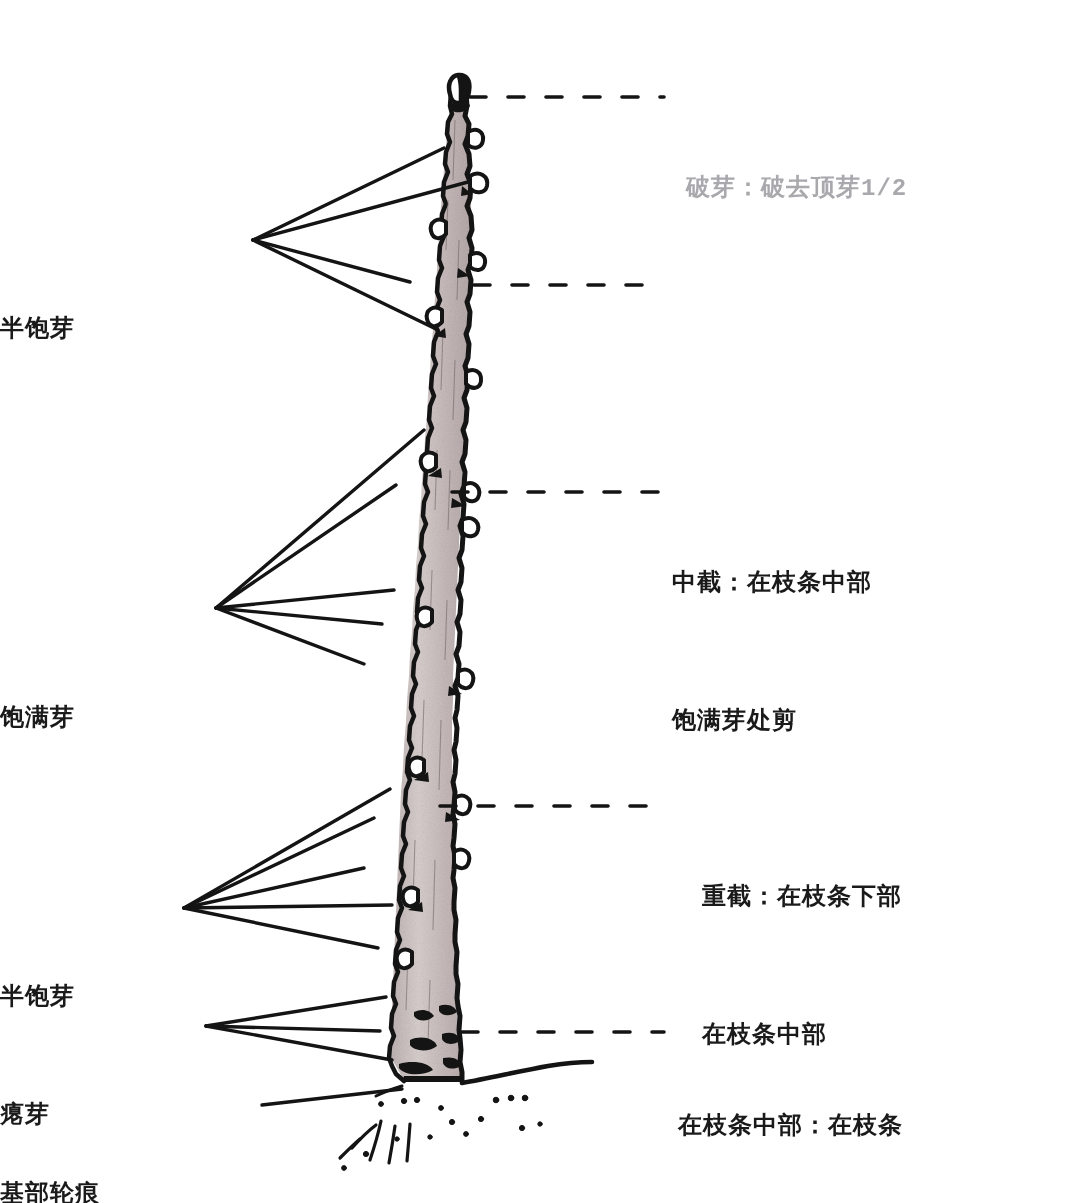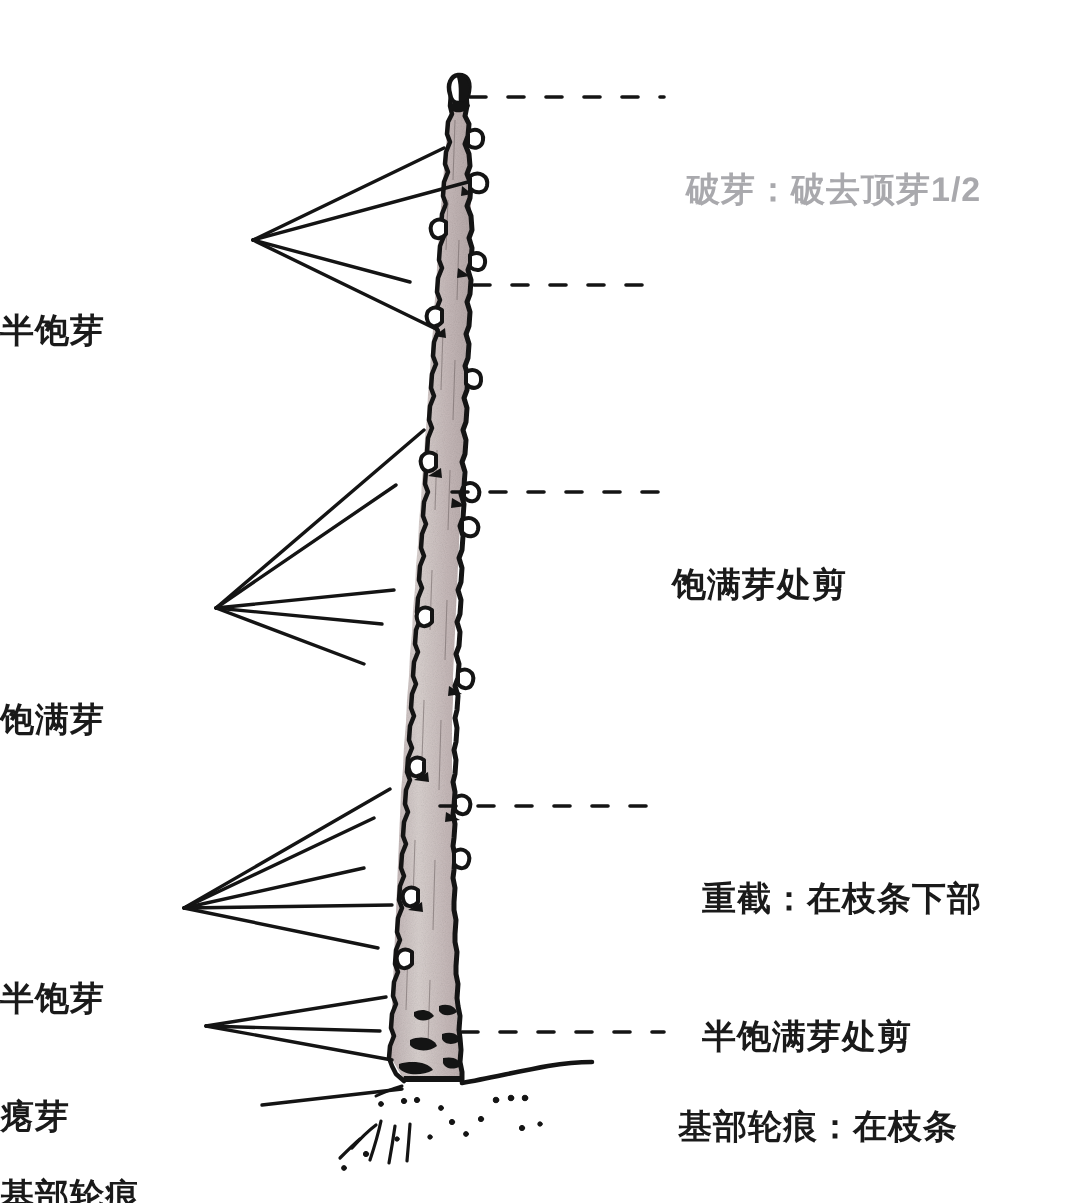--- a/index.html
+++ b/index.html
@@ -21,23 +21,23 @@
   #diagram-svg {
     position: absolute;
     left: 0;
     top: 0;
     width: 1080px;
     height: 1203px;
   }
   .label {
     position: absolute;
     color: #1a1a1a;
-    font-family: Liberation Sans, sans-serif;
+    font-family: Liberation Mono, monospace;
     font-weight: 700;
-    font-size: 34px;
+    font-size: 24px;
     line-height: 46px;
     letter-spacing: 1px;
     white-space: pre;
     text-rendering: geometricPrecision;
   }
   .label.right {
     text-align: left;
   }
   .label.left {
     text-align: left;
@@ -260,30 +260,31 @@
       <line x1="262" y1="1105" x2="402" y2="1089"></line>
     </g>
   </svg>
 
   <div class="label right faded" style="left:686px; top:75px;">
     <span class="line">破芽：破去顶芽1/2</span>
   </div>
 
 
   <div class="label right" style="left:672px; top:470px;">
+    <span class="line">中截：在枝条中部</span>
     <span class="line">饱满芽处剪</span>
   </div>
 
   <div class="label right" style="left:702px; top:784px;">
     <span class="line">重截：在枝条下部</span>
-    <span class="line">半饱满芽处剪</span>
+    <span class="line">在枝条中部</span>
   </div>
 
   <div class="label right" style="left:678px; top:1010px; line-height:47px;">
-    <span class="line">基部轮痕：在枝条</span>
+    <span class="line">在枝条中部：在枝条</span>
     
     
   </div>
 
   <div class="label left" style="left:0; width:243px; top:216px;">
     <span class="line">半饱芽</span>
   </div>
 
   <div class="label left" style="left:0; width:206px; top:605px;">
     <span class="line">饱满芽</span>

